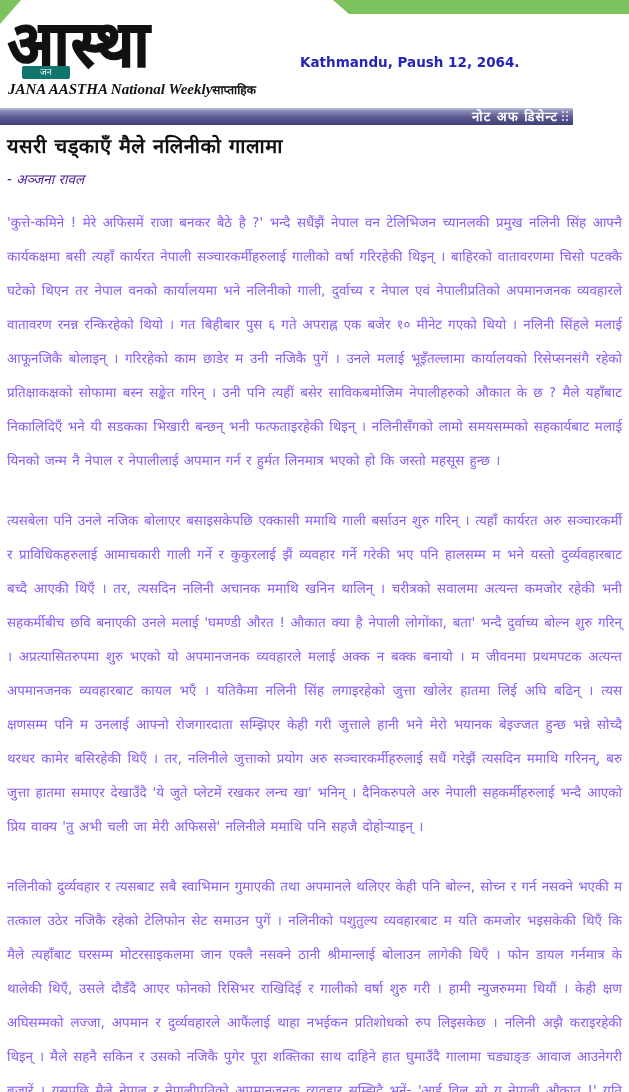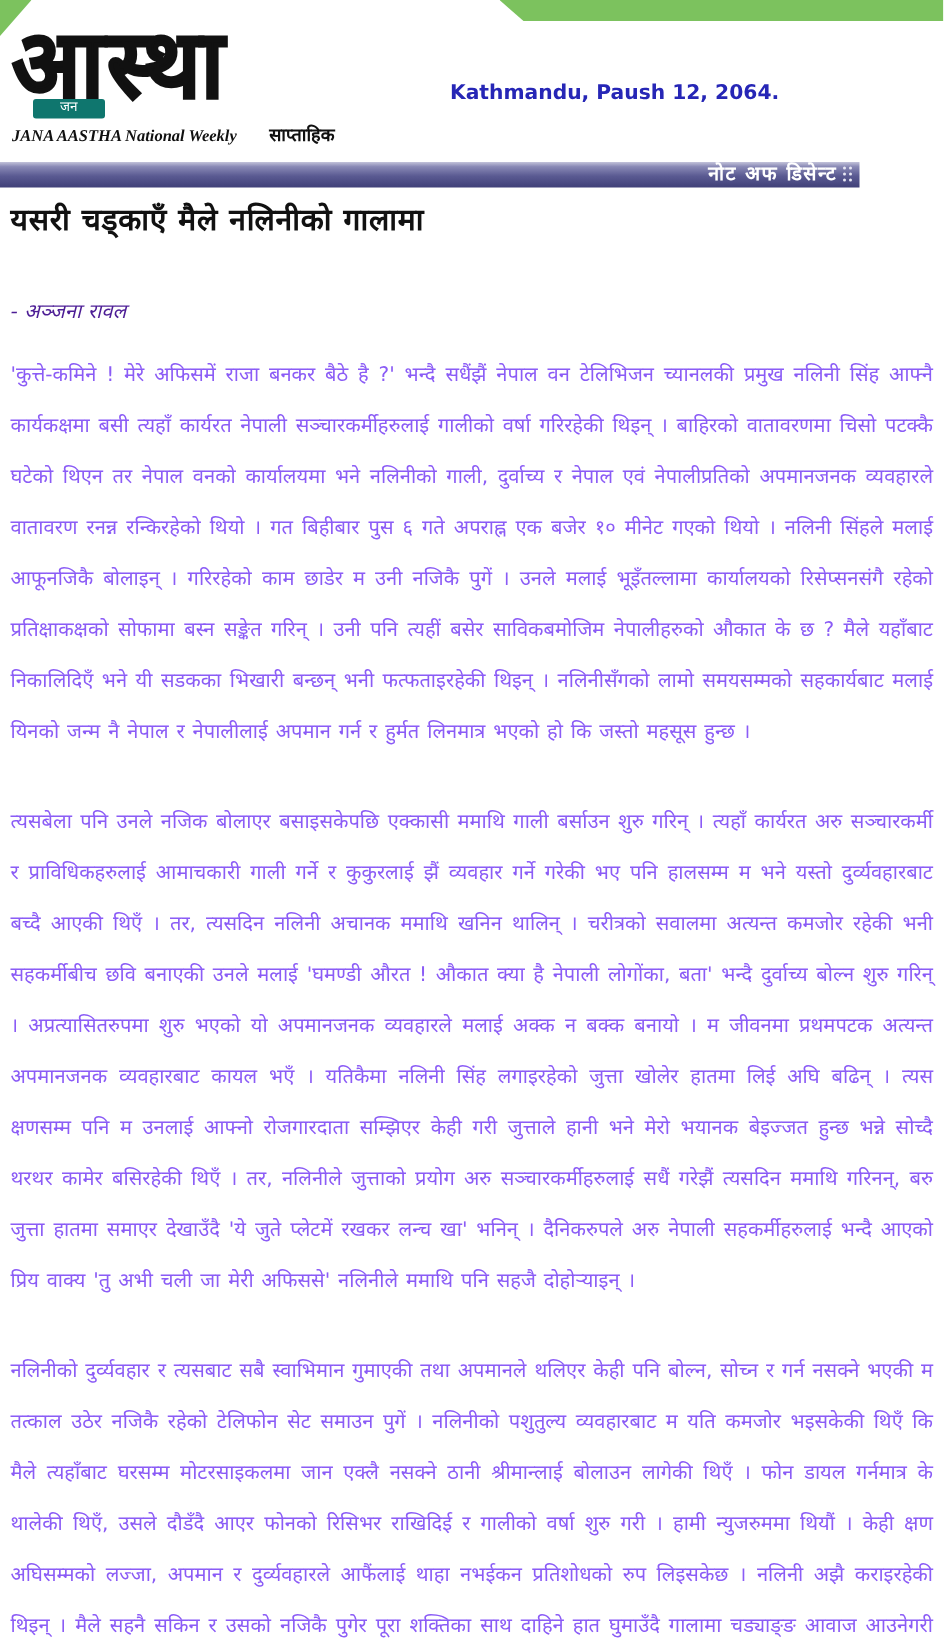--- a/index.html
+++ b/index.html
@@ -42,21 +42,21 @@
     font-size: 9px; line-height: 1;
     padding: 2px 18px; border-radius: 2px;
   }
   .logo-taglines {
     display: flex; justify-content: space-between; align-items: baseline;
     margin-top: 4px; width: 215px;
   }
   .tagline-en {
     font-family: "Liberation Serif", serif;
     font-style: italic; font-weight: bold;
-    font-size: 11px; color: #111; white-space: nowrap;
+    font-size: 15px; color: #111; white-space: nowrap;
   }
   .tagline-np { font-size: 12px; font-weight: bold; color: #111; }
   .dateline {
     position: absolute; left: 300px; top: 54px;
     font-size: 13.5px; font-weight: bold;
     color: #2626b6;
   }
   
   .section-bar {
     position: absolute; left: 0; top: 108px;
@@ -73,21 +73,21 @@
     display: inline-grid;
     grid-template-columns: repeat(2, 3px);
     grid-auto-rows: 3px;
     gap: 1px; margin-left: 4px;
   }
   .dots-icon i { width: 2px; height: 2px; background: #e8e8f4; border-radius: 50%; }
   
   .article { position: absolute; left: 7px; top: 132px; width: 615px; }
   .article-title {
     font-size: 20px; font-weight: bold; color: #111;
-    line-height: 1.4; margin-bottom: 38px;
+    line-height: 1.4; margin-bottom: 10px;
     letter-spacing: 0.5px;
   }
   .byline {
     font-style: italic; font-size: 13.5px; color: #4c1d95;
     margin-bottom: 18px;
   }
   .body-copy p {
     font-size: 13.4px; line-height: 34px;
     text-align: justify; color: #8b5cf6;
     margin-bottom: 26px;

